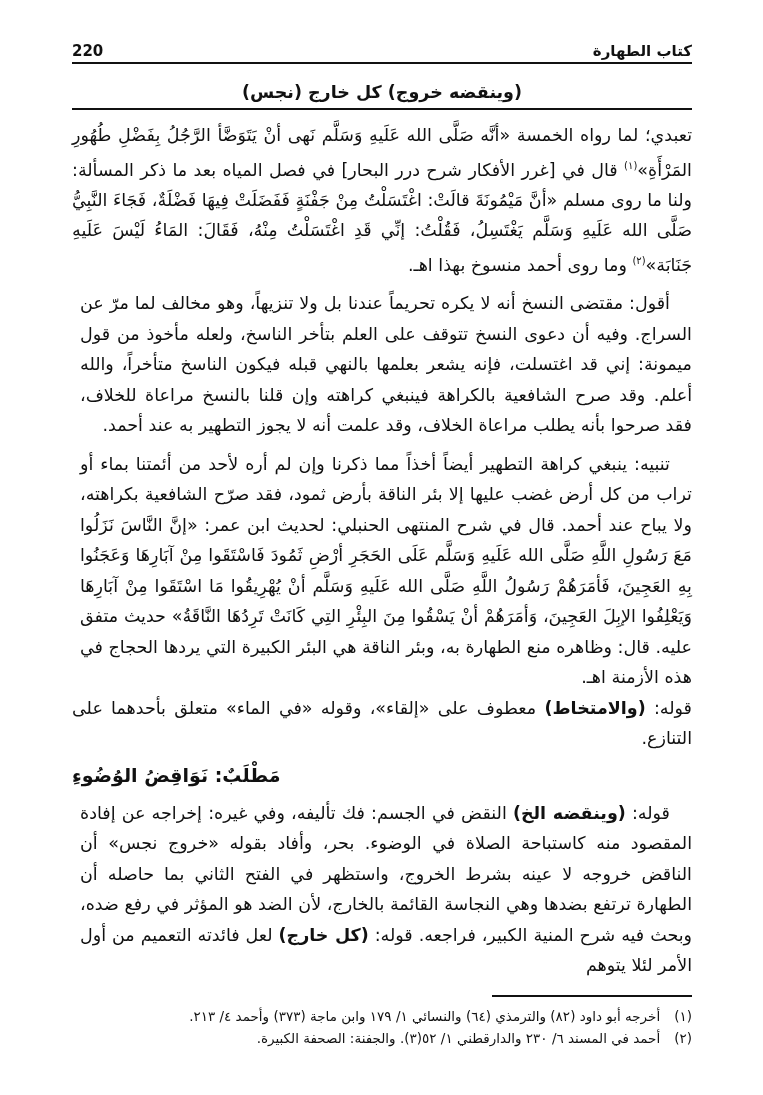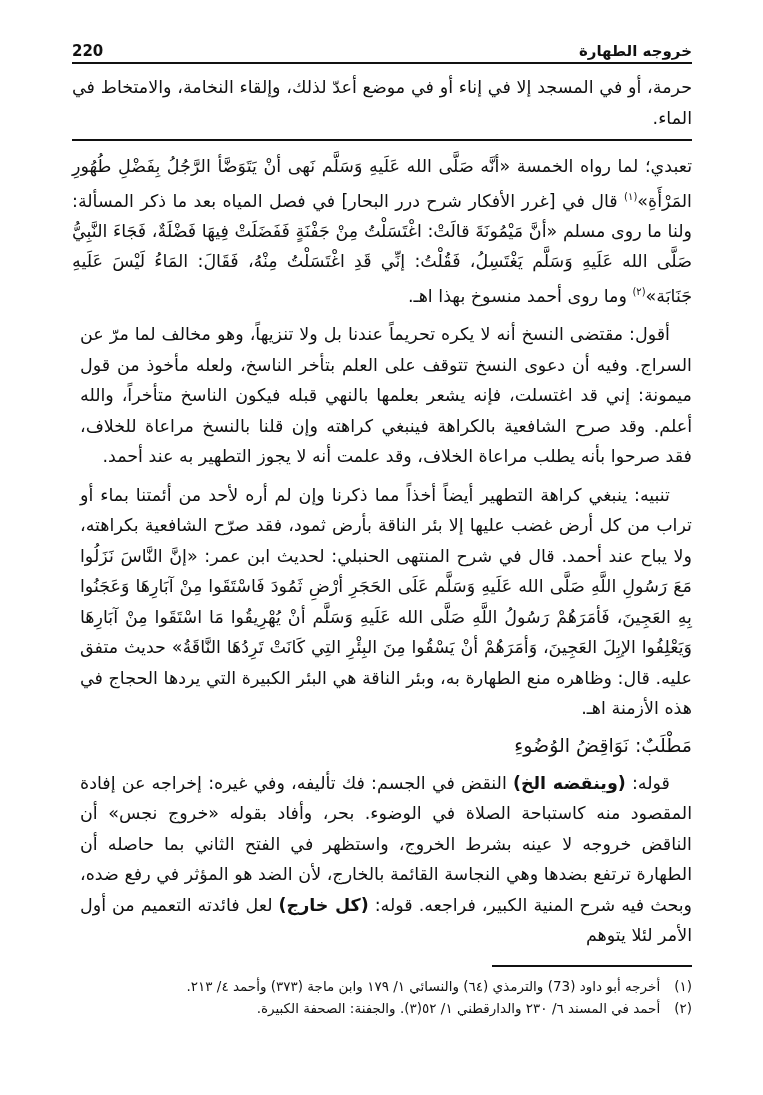--- a/index.html
+++ b/index.html
@@ -5,55 +5,56 @@
   html, body { margin: 0; padding: 0; background: #ffffff; }
   body { width: 763px; height: 1095px; position: relative; overflow: hidden; font-family: "DejaVu Sans", sans-serif; color: #111; }
   .page { position: absolute; left: 72px; top: 38px; width: 620px; direction: rtl; }
   .header { display: flex; justify-content: space-between; align-items: flex-end; height: 22px; border-bottom: 2px solid #111; font-weight: bold; font-size: 15px; padding-bottom: 2px; }
   .header .num { direction: rtl; }
   .p { font-size: 17.5px; line-height: 30.5px; text-align: justify; margin: 0; }
   .indent { text-indent: 22px; margin-left: 8px; }
   .matn { text-align: center; font-size: 17.5px; font-weight: bold; margin: 10px 0 4px 0; }
   .matn-rule { border-top: 2px solid #111; margin: 6px 0 10px 0; }
   .gap { height: 8px; }
-  .heading { text-align: right; font-size: 19px; font-weight: normal; margin: 10px 0 12px 0; }
+  .heading { text-align: left; font-size: 19px; font-weight: bold; margin: 10px 0 12px 0; }
   .b { font-weight: bold; }
   .fn-rule { width: 200px; border-top: 2px solid #111; margin: 14px 0 8px auto; margin-right: 0; }
   .fn { font-size: 13.5px; line-height: 22px; margin: 0; display: flex; gap: 14px; }
   sup { font-size: 10px; }
 </style>
 </head>
 <body>
 
 <div class="page">
   <div class="header">
-    <span>خروجه الطهارة</span>
+    <span>كتاب الطهارة</span>
     <span class="num">220</span>
   </div>
 
   <div class="gap"></div>
-  <p class="p">حرمة، أو في المسجد إلا في إناء أو في موضع أعدّ لذلك، وإلقاء النخامة، والامتخاط في الماء.</p>
 
+  <div class="matn">(وينقضه خروج) كل خارج (نجس)</div>
   <div class="matn-rule"></div>
 
   <p class="p"><span>تعبدي؛ لما رواه الخمسة «أنَّه صَلَّى الله عَلَيهِ وَسَلَّم نَهى أنْ يَتَوَضَّأ الرَّجُلُ بِفَضْلِ طُهُورِ المَرْأَةِ»</span><sup>(١)</sup><span> قال في [غرر الأفكار شرح درر البحار] في فصل المياه بعد ما ذكر المسألة: ولنا ما روى مسلم «أنَّ مَيْمُونَةَ قالَتْ: اغْتَسَلْتُ مِنْ جَفْنَةٍ فَفَضَلَتْ فِيهَا فَضْلَةٌ، فَجَاءَ النَّبِيُّ صَلَّى الله عَلَيهِ وَسَلَّم يَغْتَسِلُ، فَقُلْتُ: إنِّي قَدِ اغْتَسَلْتُ مِنْهُ، فَقَالَ: المَاءُ لَيْسَ عَلَيهِ جَنَابَة»</span><sup>(٢)</sup><span> وما روى أحمد منسوخ بهذا اهـ.</span></p>
 
   <div class="gap"></div>
   <p class="p indent">أقول: مقتضى النسخ أنه لا يكره تحريماً عندنا بل ولا تنزيهاً، وهو مخالف لما مرّ عن السراج. وفيه أن دعوى النسخ تتوقف على العلم بتأخر الناسخ، ولعله مأخوذ من قول ميمونة: إني قد اغتسلت، فإنه يشعر بعلمها بالنهي قبله فيكون الناسخ متأخراً، والله أعلم. وقد صرح الشافعية بالكراهة فينبغي كراهته وإن قلنا بالنسخ مراعاة للخلاف، فقد صرحوا بأنه يطلب مراعاة الخلاف، وقد علمت أنه لا يجوز التطهير به عند أحمد.</p>
 
   <div class="gap"></div>
   <p class="p indent">تنبيه: ينبغي كراهة التطهير أيضاً أخذاً مما ذكرنا وإن لم أره لأحد من أئمتنا بماء أو تراب من كل أرض غضب عليها إلا بئر الناقة بأرض ثمود، فقد صرّح الشافعية بكراهته، ولا يباح عند أحمد. قال في شرح المنتهى الحنبلي: لحديث ابن عمر: «إنَّ النَّاسَ نَزَلُوا مَعَ رَسُولِ اللَّهِ صَلَّى الله عَلَيهِ وَسَلَّم عَلَى الحَجَرِ أرْضِ ثَمُودَ فَاسْتَقَوا مِنْ آبَارِهَا وَعَجَنُوا بِهِ العَجِينَ، فَأمَرَهُمْ رَسُولُ اللَّهِ صَلَّى الله عَلَيهِ وَسَلَّم أنْ يُهْرِيقُوا مَا اسْتَقَوا مِنْ آبَارِهَا وَيَعْلِفُوا الإبِلَ العَجِينَ، وَأمَرَهُمْ أنْ يَسْقُوا مِنَ البِئْرِ التِي كَانَتْ تَرِدُهَا النَّاقَةُ» حديث متفق عليه. قال: وظاهره منع الطهارة به، وبئر الناقة هي البئر الكبيرة التي يردها الحجاج في هذه الأزمنة اهـ.</p>
 
+  <p class="p"><span>قوله: </span><span class="b">(والامتخاط)</span><span> معطوف على «إلقاء»، وقوله «في الماء» متعلق بأحدهما على التنازع.</span></p>
 
   <div class="heading">مَطْلَبٌ: نَوَاقِضُ الوُضُوءِ</div>
 
   <p class="p indent"><span>قوله: </span><span class="b">(وينقضه الخ)</span><span> النقض في الجسم: فك تأليفه، وفي غيره: إخراجه عن إفادة المقصود منه كاستباحة الصلاة في الوضوء. بحر، وأفاد بقوله «خروج نجس» أن الناقض خروجه لا عينه بشرط الخروج، واستظهر في الفتح الثاني بما حاصله أن الطهارة ترتفع بضدها وهي النجاسة القائمة بالخارج، لأن الضد هو المؤثر في رفع ضده، وبحث فيه شرح المنية الكبير، فراجعه. قوله: </span><span class="b">(كل خارج)</span><span> لعل فائدته التعميم من أول الأمر لئلا يتوهم</span></p>
 
   <div class="fn-rule"></div>
   <p class="fn">
       <span>(١)</span>
-      <span>أخرجه أبو داود (73) والترمذي (٦٤) والنسائي ١/ ١٧٩ وابن ماجة (٣٧٣) وأحمد ٤/ ٢١٣.</span>
+      <span>أخرجه أبو داود (٨٢) والترمذي (٦٤) والنسائي ١/ ١٧٩ وابن ماجة (٣٧٣) وأحمد ٤/ ٢١٣.</span>
     </p>
   <p class="fn">
       <span>(٢)</span>
       <span>أحمد في المسند ٦/ ٢٣٠ والدارقطني ١/ ٥٢(٣). والجفنة: الصحفة الكبيرة.</span>
     </p>
 </div>
 
 </body></html>

